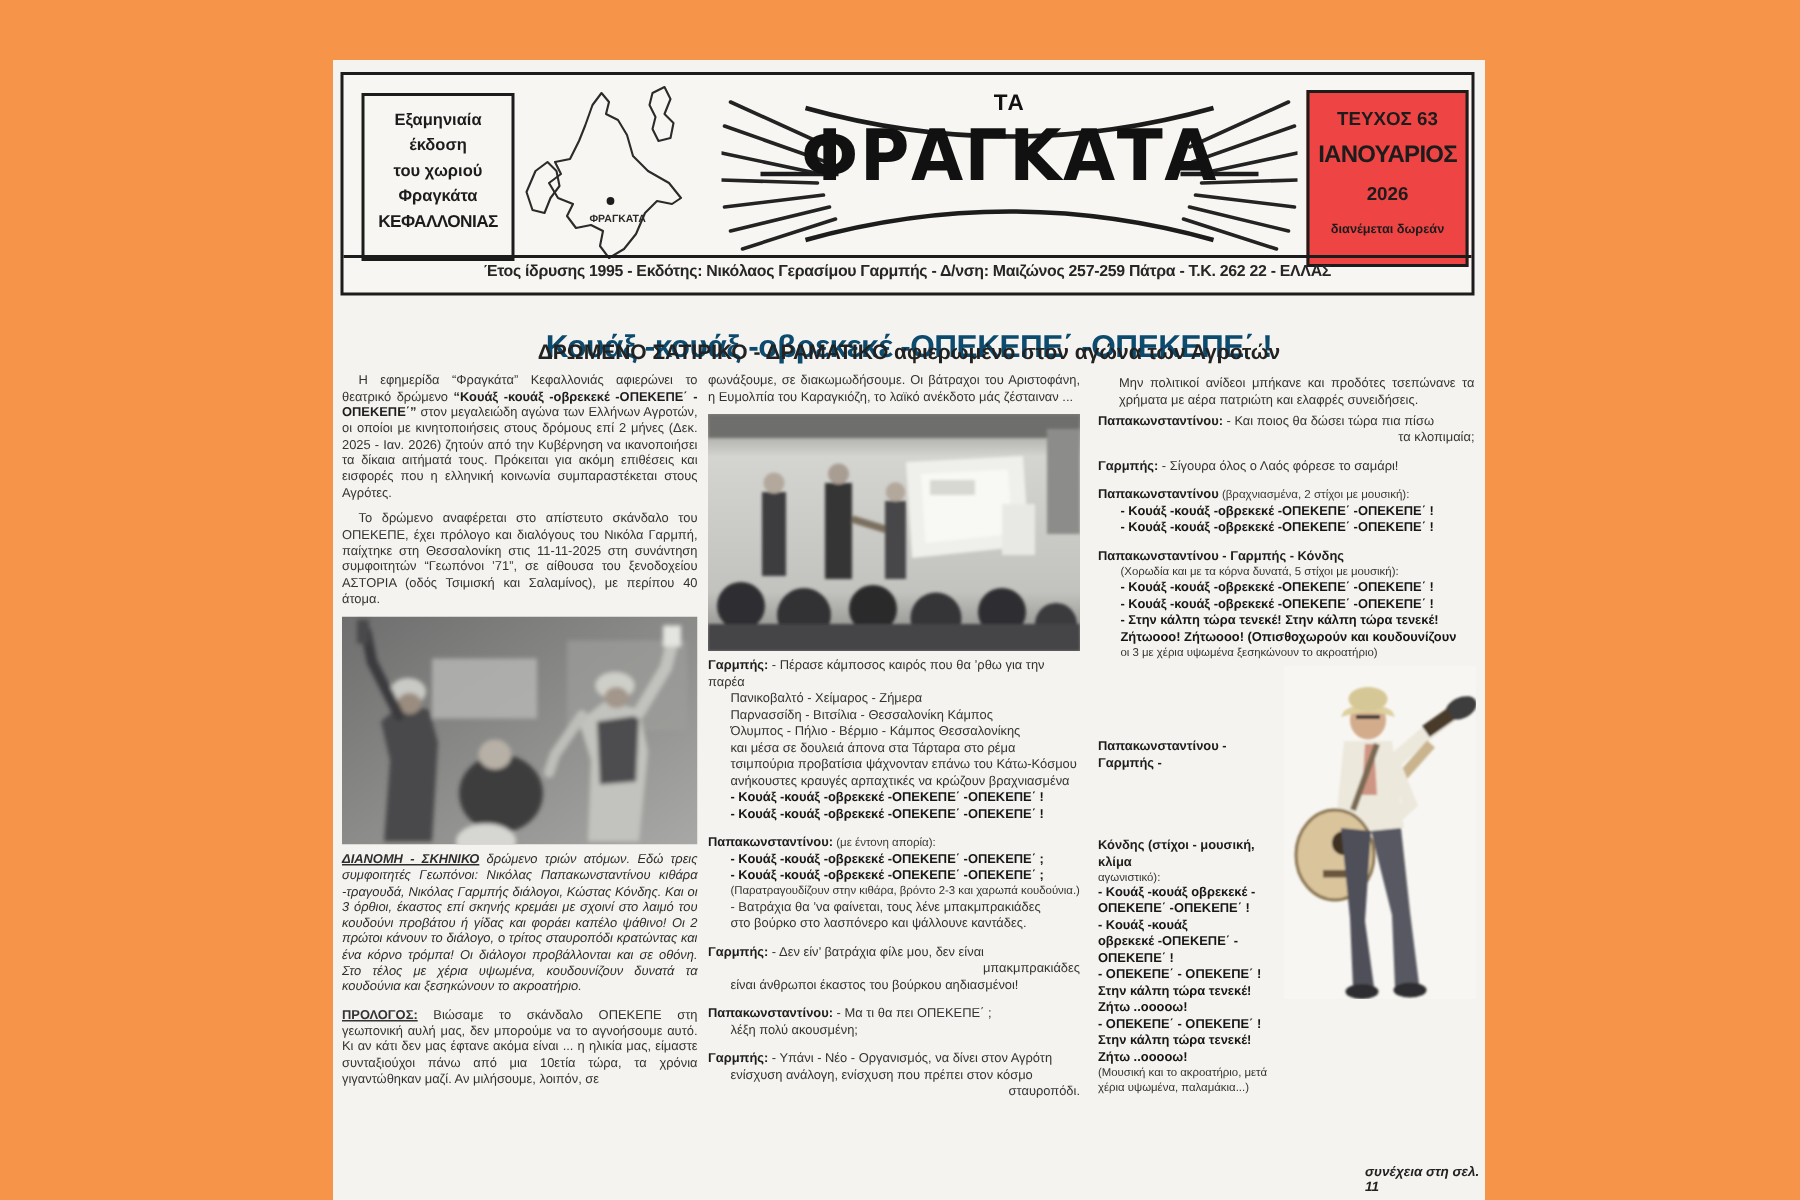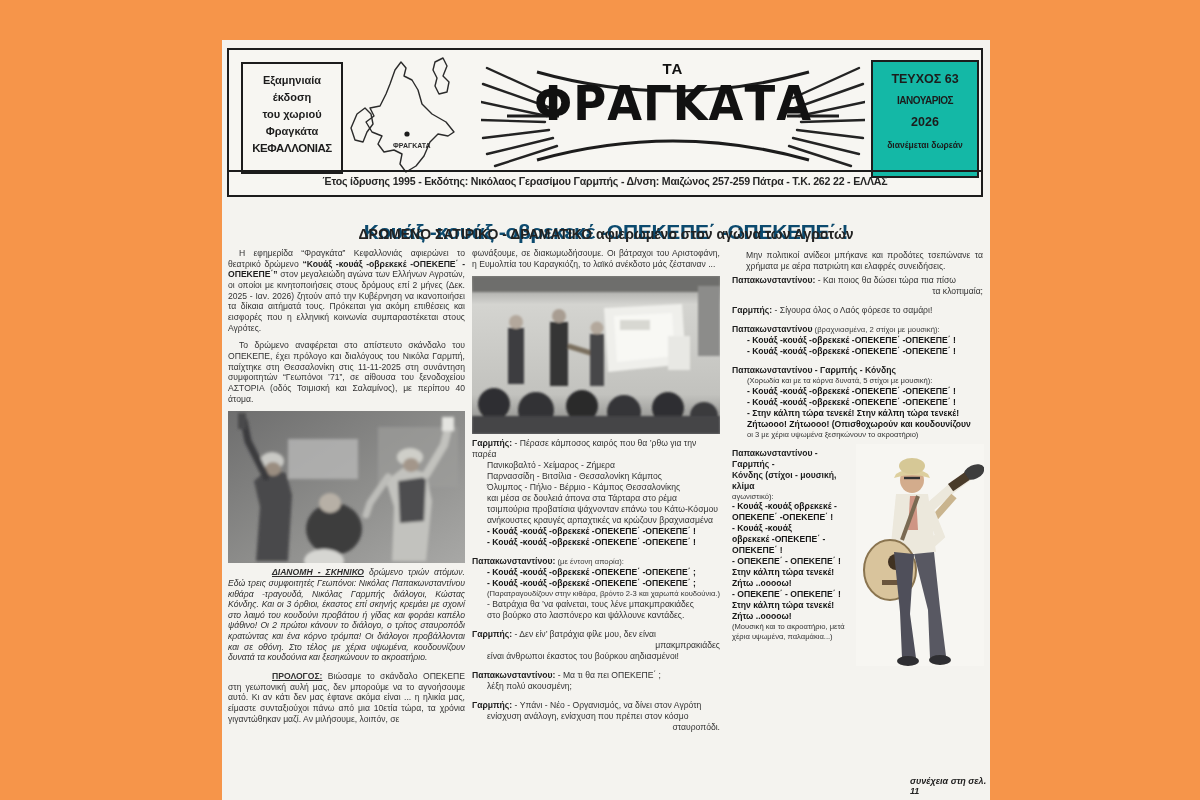--- a/index.html
+++ b/index.html
@@ -18,45 +18,45 @@
   .left-info{position:absolute;left:12px;top:12px;width:102px;height:112px;border:2px solid #1c1c1c;
     text-align:center;font-size:11px;font-weight:bold;color:#1c1c1c;padding-top:8px;box-sizing:border-box;line-height:1.55;}
   .left-info .big{font-size:11.5px;letter-spacing:-0.4px;}
   .map-wrap{position:absolute;left:114px;top:6px;width:142px;height:126px;}
   .masthead{position:absolute;left:252px;top:8px;width:384px;height:114px;text-align:center;}
   .masthead .rays{position:absolute;left:0;top:0;}
   .masthead .ta{position:relative;font-size:15px;font-weight:900;color:#111;top:2px;letter-spacing:1px;}
   .masthead .big-title{position:relative;font-size:45px;font-weight:900;color:#111;letter-spacing:1px;
      margin-top:2px;transform:scaleY(1.05);font-family:"DejaVu Sans", sans-serif;}
   .issue-box{position:absolute;left:642px;top:10px;width:104px;height:114px;border:2px solid #1c1c1c;
-    text-align:center;color:#1c1c1c;background:#14b8a6;}
+    text-align:center;color:#1c1c1c;background:#ef4444;}
   .issue-box .l1{font-size:12.5px;font-weight:900;margin-top:10px;}
-  .issue-box .l2{font-size:10px;font-weight:900;margin-top:9px;letter-spacing:-0.5px;}
+  .issue-box .l2{font-size:16px;font-weight:900;margin-top:9px;letter-spacing:-0.5px;}
   .issue-box .l3{font-size:12.5px;font-weight:900;margin-top:9px;}
   .issue-box .l4{font-size:8.5px;font-weight:bold;margin-top:11px;}
   .header-divider{position:absolute;left:0;top:120px;width:100%;border-top:2px solid #1c1c1c;}
   .header-footer{position:absolute;left:0;top:125px;width:100%;text-align:center;font-size:10.6px;font-weight:bold;color:#262626;letter-spacing:-0.2px;}
   
   .headline{position:absolute;left:0;top:159px;width:100%;text-align:center;font-size:21px;font-weight:900;color:#0c4a6e;letter-spacing:-0.3px;margin-top:21px;}
   .subhead{position:absolute;left:0;top:186px;width:100%;text-align:center;font-size:14px;font-weight:bold;color:#222;}
   
   .col{position:absolute;top:208px;font-size:8.6px;line-height:1.24;color:#333;}
   .col1{left:6px;width:237px;}
   .col2{left:250px;width:248px;}
   .col3{left:510px;width:251px;top:210px;}
   .para{text-align:justify;margin:0 0 7px 0;}
   .indent{text-indent:11px;}
   .photo{display:block;margin:2px 0 4px 0;}
   .caption{font-style:italic;text-align:justify;color:#2e2e2e;margin:1px 0 8px 0;}
-  .u{text-decoration:underline;font-weight:bold;margin-left:44px;}
+  .u{text-decoration:underline;font-weight:bold;}
   .bold-inline{font-weight:bold;color:#1d1d1d;}
   .dlg-block{margin-bottom:8px;}
   .ln{padding-left:15px;line-height:1.28;color:#333;}
   .ln.first{padding-left:0;text-indent:0;}
-  .spk{font-weight:bold;color:#1d1d1d;}
+  .spk{font-weight:bold;color:#1d1d1d;margin-top:44px;}
   .note{font-size:7.7px;color:#3a3a3a;}
   .ln.b{font-weight:bold;color:#161616;}
   .ln.sm{font-size:7.6px;}
   .ln.rt{text-align:right;}
   .bottom-row{display:flex;margin-top:2px;}
   .bottom-text{width:122px;flex:none;}
   .bottom-text .ln{padding-left:0;}
   .guitarist{flex:none;margin-left:2px;margin-top:-4px;}
   .continue-note{position:absolute;left:688px;top:736px;font-size:9px;font-weight:bold;font-style:italic;color:#222;}
 </style>

